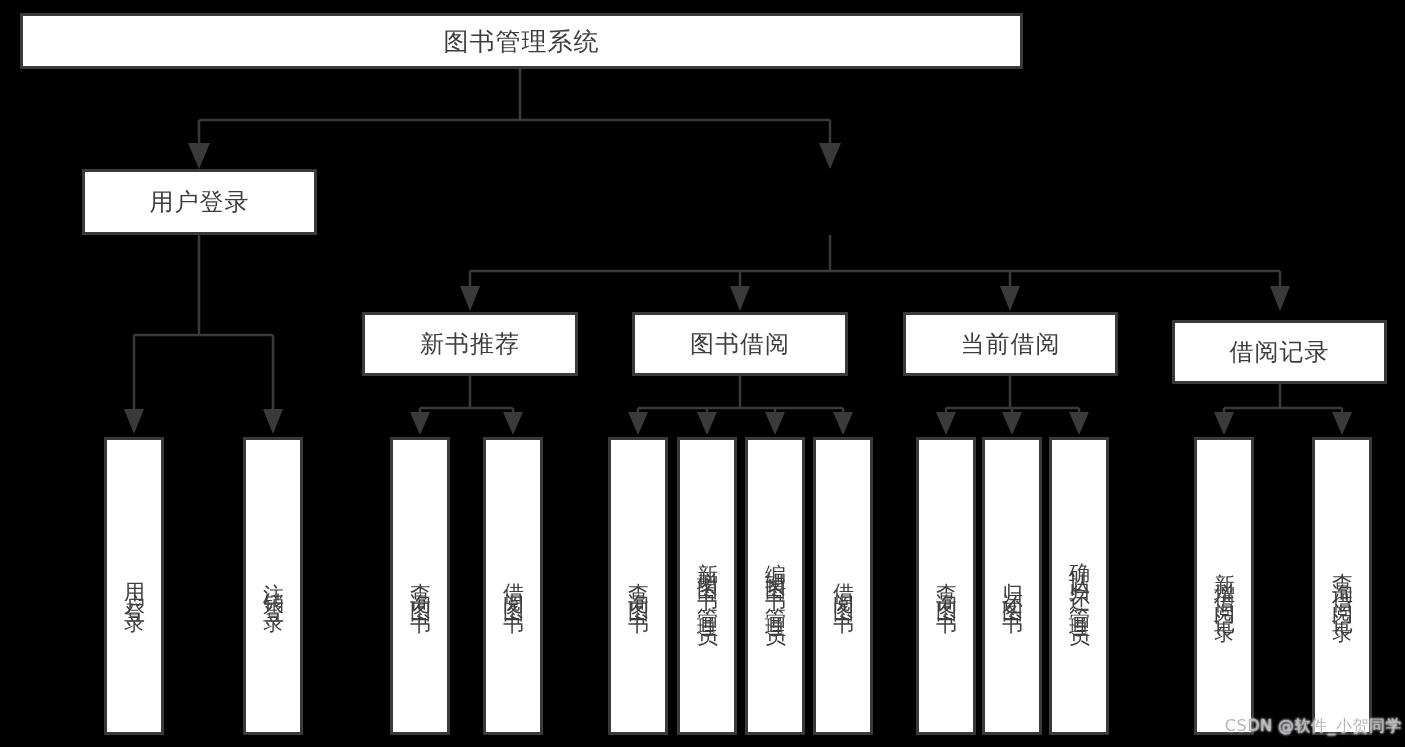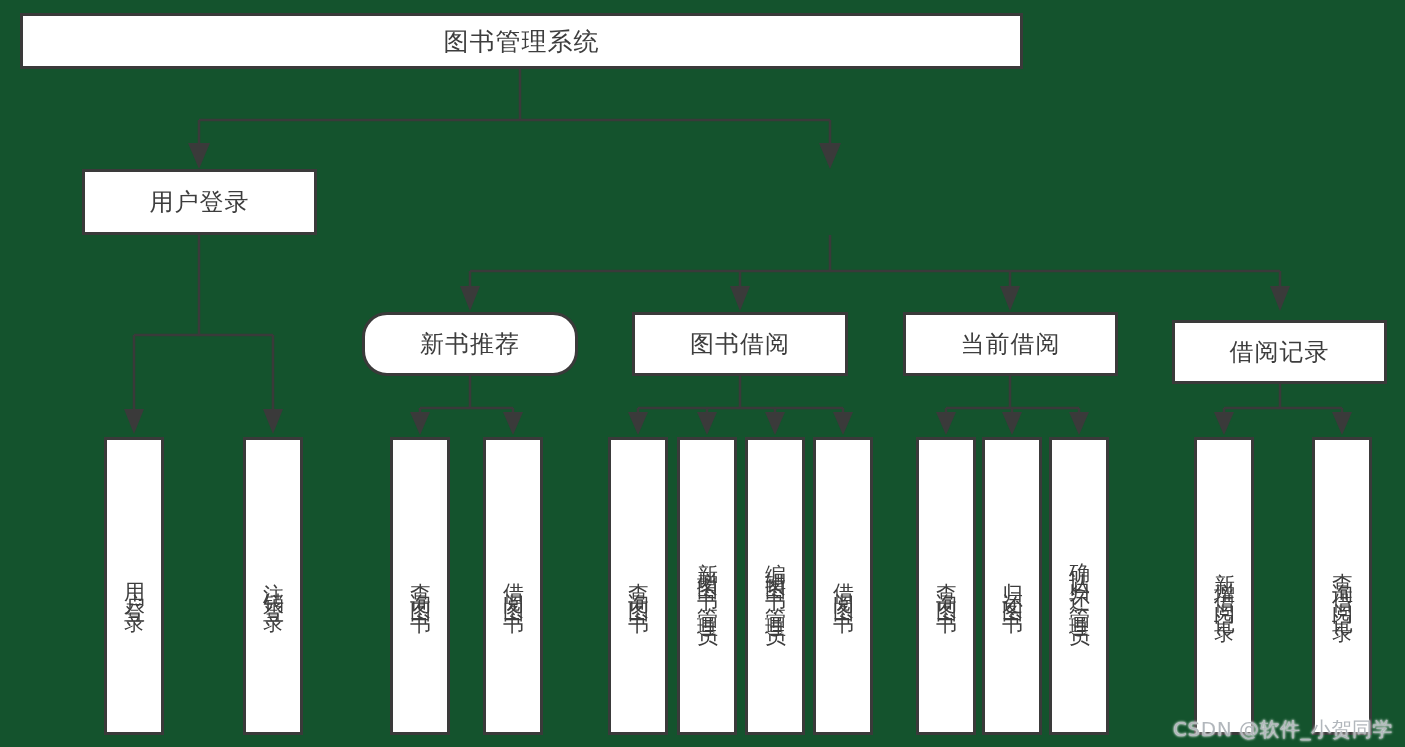--- a/index.html
+++ b/index.html
@@ -1,20 +1,20 @@
 <!DOCTYPE html>
 <html><head>
 <meta charset="utf-8">
 <style>
   html, body { margin: 0; padding: 0; background: #ffffff; }
   .canvas {
     position: relative;
     width: 1405px;
     height: 747px;
-    background: #14532d;
+    background: #000000;
     font-family: "DejaVu Sans", "Liberation Sans", sans-serif;
     color: #3d3d3d;
     overflow: hidden;
   }
   .connectors {
     position: absolute;
     left: 0; top: 0;
     z-index: 1;
   }
   .connectors path { stroke: #3a3a3a; stroke-width: 2.5; fill: none; }
@@ -25,21 +25,21 @@
     background: #ffffff;
     border: 3px solid #3a3a3a;
     display: flex;
     align-items: center;
     justify-content: center;
     z-index: 2;
   }
   .box--root  { left: 20px;   top: 13px;  width: 1003px; height: 56px; }
   .box--l2a   { left: 82px;   top: 169px; width: 235px;  height: 66px; }
   .box--l2b   { left: 712px;  top: 169px; width: 235px;  height: 66px; }
-  .box--l3a   { left: 362px;  top: 312px; width: 216px;  height: 64px; border-radius: 25px; }
+  .box--l3a   { left: 362px;  top: 312px; width: 216px;  height: 64px; }
   .box--l3b   { left: 632px;  top: 312px; width: 216px;  height: 64px; }
   .box--l3c   { left: 903px;  top: 312px; width: 215px;  height: 64px; }
   .box--l3d   { left: 1172px; top: 320px; width: 215px;  height: 64px; }
   .label-h { font-size: 24px; letter-spacing: 1px; white-space: nowrap; }
   .box--root .label-h { font-size: 25px; }
   .leaf {
     position: absolute;
     top: 437px;
     width: 60px;
     height: 298px;
@@ -55,23 +55,23 @@
     writing-mode: vertical-rl;
     font-size: 21px;
     letter-spacing: 10px;
     line-height: 1;
     white-space: nowrap;
   }
   .leaf--long .label-v { letter-spacing: 9px; }
   .watermark {
     position: absolute;
     top: 716px;
-    right: 12px;
+    right: 3px;
     z-index: 3;
-    font-size: 20px;
+    font-size: 16px;
     letter-spacing: 0.5px;
     color: #b2b7bc;
     text-shadow: 0 0 3px #ffffff, 0 0 2px #ffffff;
     white-space: nowrap;
   }
 </style>
 </head>
 <body>
 
 <div class="canvas">

